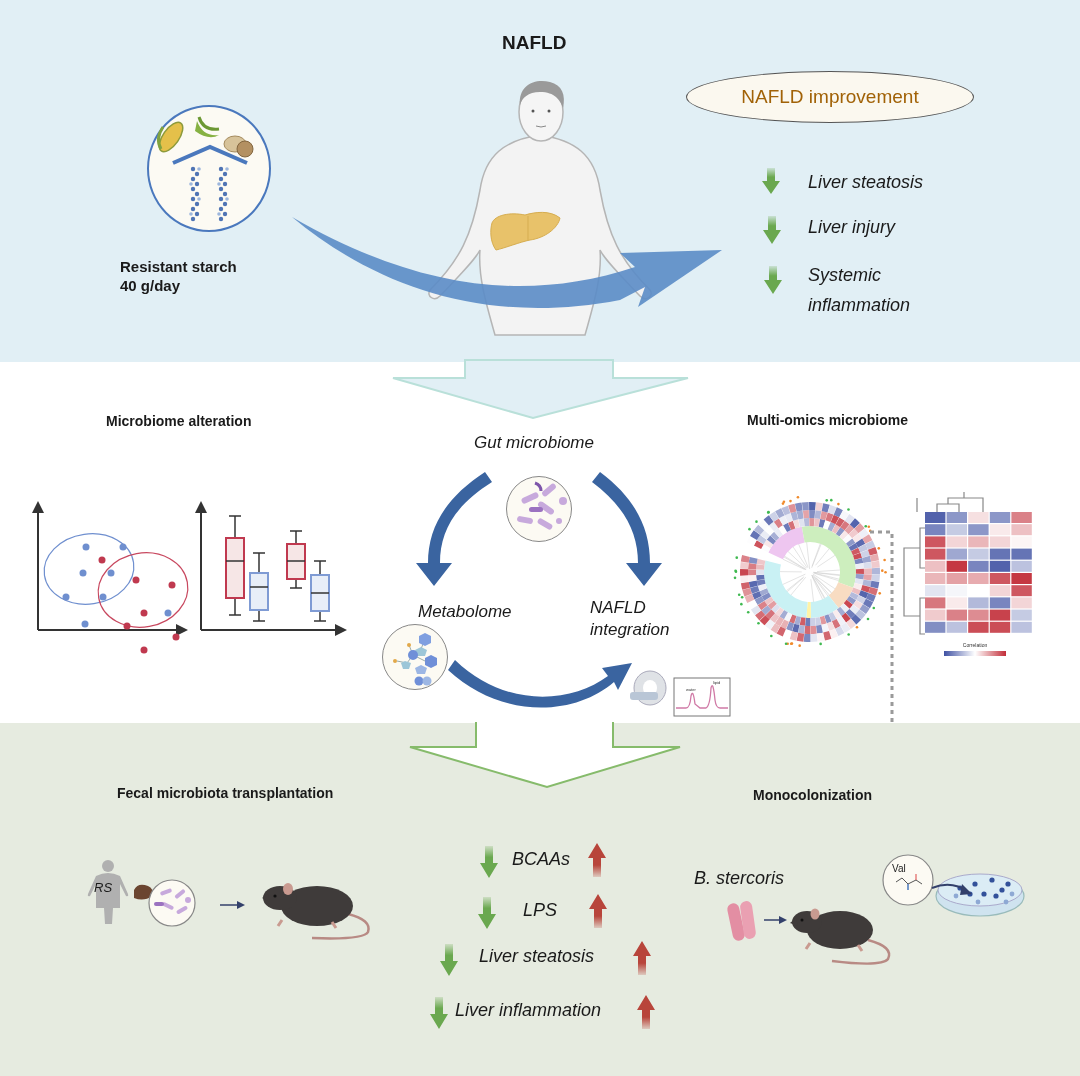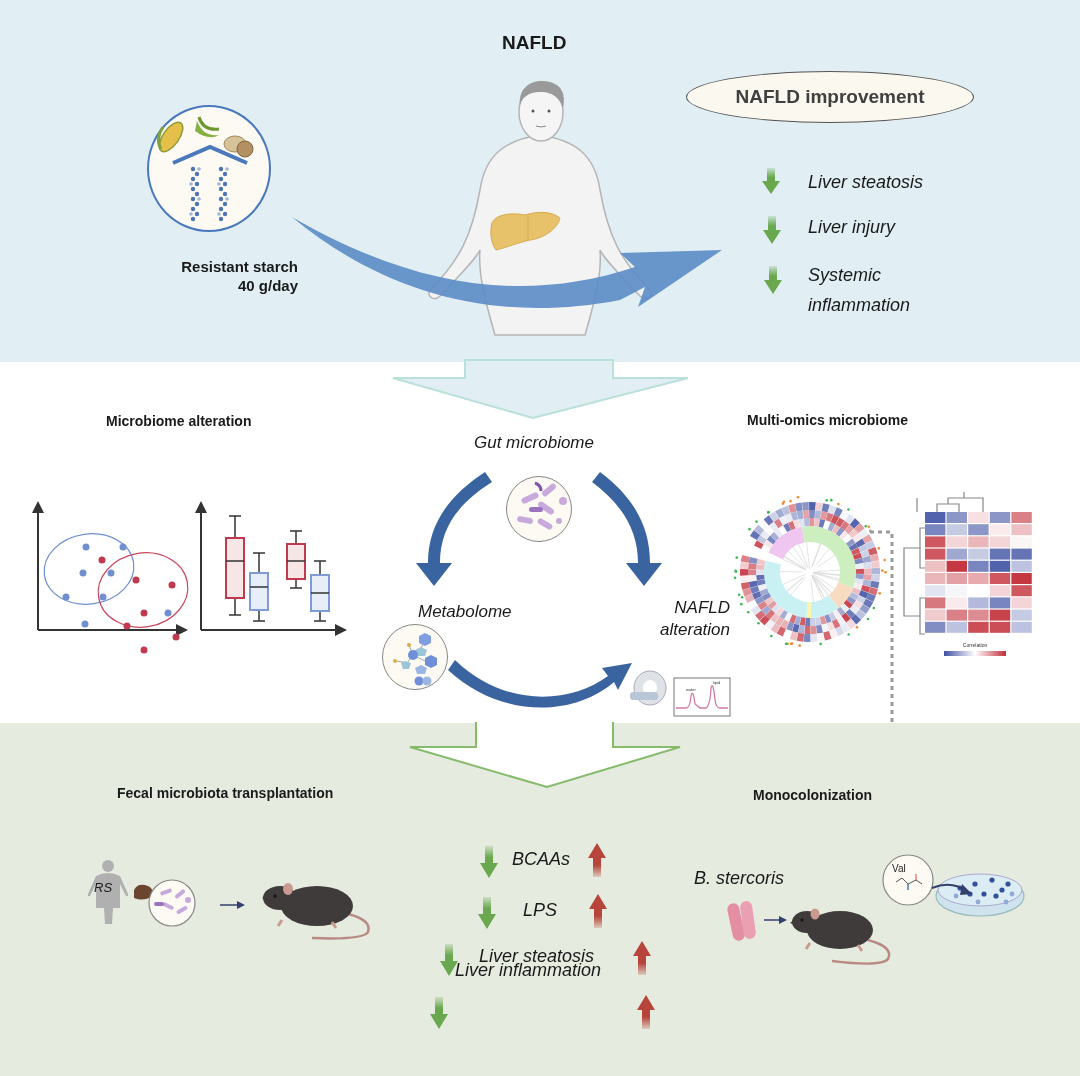--- a/index.html
+++ b/index.html
@@ -4,24 +4,24 @@
 <style>
   html, body { margin:0; padding:0; }
   body { width:1080px; height:1076px; position:relative; overflow:hidden; background:#ffffff; font-family:"Liberation Sans", sans-serif; color:#1a1a1a; }
   .abs { position:absolute; }
   .section { position:absolute; left:0; width:1080px; }
   #sec-top { top:0; height:362px; background:#e1eff5; }
   #sec-mid { top:362px; height:361px; background:#ffffff; }
   #sec-bot { top:723px; height:353px; background:#e6ebe0; }
   .title { font-weight:bold; font-size:14px; white-space:nowrap; }
   .txt { font-size:18px; white-space:nowrap;font-style:italic; }
-  .center { text-align:right; }
+  .center { text-align:left; }
   svg { position:absolute; overflow:visible; }
   .ellipse-badge { position:absolute; left:686px; top:71px; width:288px; height:52px; border-radius:50%; background:#fbf8ef; border:1px solid #555; box-sizing:border-box; display:flex; align-items:center; justify-content:center; }
-  .ellipse-badge span { color:#404040; font-weight:bold; font-size:19px; }
+  .ellipse-badge span { color:#a16207; font-weight:normal; font-size:19px; }
   .circ { position:absolute; border-radius:50%; background:#fcfaf3; box-sizing:border-box; }
 </style>
 </head>
 <body>
 
 <div class="section" id="sec-top"></div>
 
 <div class="abs title" style="left:502px;top:32px;font-size:19px;">NAFLD</div>
 
 <div class="circ" style="left:147px;top:105px;width:124px;height:127px;border:2px solid #4a78bd;">
@@ -199,21 +199,21 @@
   <rect x="91" y="39" width="18" height="35" fill="#f6e6e6" stroke="#c0394f" stroke-width="2"></rect>
   <line x1="91" y1="56" x2="109" y2="56" stroke="#333" stroke-width="1.5"></line>
   <rect x="115" y="70" width="18" height="36" fill="#e8eef8" stroke="#7f9bd4" stroke-width="2"></rect>
   <line x1="115" y1="88" x2="133" y2="88" stroke="#333" stroke-width="1.5"></line>
 </svg>
 
 <div class="abs txt" style="left:474px;top:433px;font-size:17px;">Gut microbiome</div>
 <div class="abs txt" style="left:370px;top:602px;font-size:17px;margin-left:48px;">Metabolome</div>
 <div class="abs txt center" style="left:590px;top:597px;width:140px;font-size:17px;line-height:22px;">
   <div>NAFLD</div>
-  <div>alteration</div>
+  <div>integration</div>
 </div>
 
 <div class="circ" style="left:506px;top:476px;width:66px;height:66px;border:1.5px solid #888;">
   <svg width="66" height="66" style="left:0;top:0">
     <g fill="#c7a9dc">
       <rect x="14" y="18" width="18" height="6" rx="3" transform="rotate(-25 23 21)"></rect>
       <rect x="34" y="10" width="16" height="6" rx="3" transform="rotate(-40 42 13)"></rect>
       <rect x="30" y="28" width="18" height="6" rx="3" transform="rotate(35 39 31)"></rect>
       <rect x="10" y="40" width="16" height="6" rx="3" transform="rotate(10 18 43)"></rect>
       <rect x="30" y="44" width="16" height="6" rx="3" transform="rotate(30 38 47)"></rect>
@@ -692,21 +692,21 @@
   <svg width="18" height="34" style="left:0;top:0">
       <path d="M9 0 L18 15 H13 V34 H5 V15 H0 Z" fill="url(#rup)"></path>
     </svg>
 </div>
 
 <div class="abs" style="left:430px;top:997px;">
   <svg width="18" height="32" style="left:0;top:0">
       <path d="M5 0 H13 V17 H18 L9 32 L0 17 H5 Z" fill="url(#gdn)"></path>
     </svg>
 </div>
-<div class="abs txt" style="left:455px;top:960px;">Liver inflammation</div>
+<div class="abs txt" style="left:455px;top:1000px;">Liver inflammation</div>
 <div class="abs" style="left:637px;top:995px;">
   <svg width="18" height="34" style="left:0;top:0">
       <path d="M9 0 L18 15 H13 V34 H5 V15 H0 Z" fill="url(#rup)"></path>
     </svg>
 </div>
 
 <div class="abs txt" style="left:694px;top:868px;font-style:italic;font-size:18px;">B. stercoris</div>
 <svg width="210" height="110" style="left:728px;top:895px">
   <g>
     <rect x="2" y="8" width="12" height="38" rx="6" fill="#e38ea3" transform="rotate(-12 8 27)"></rect>

